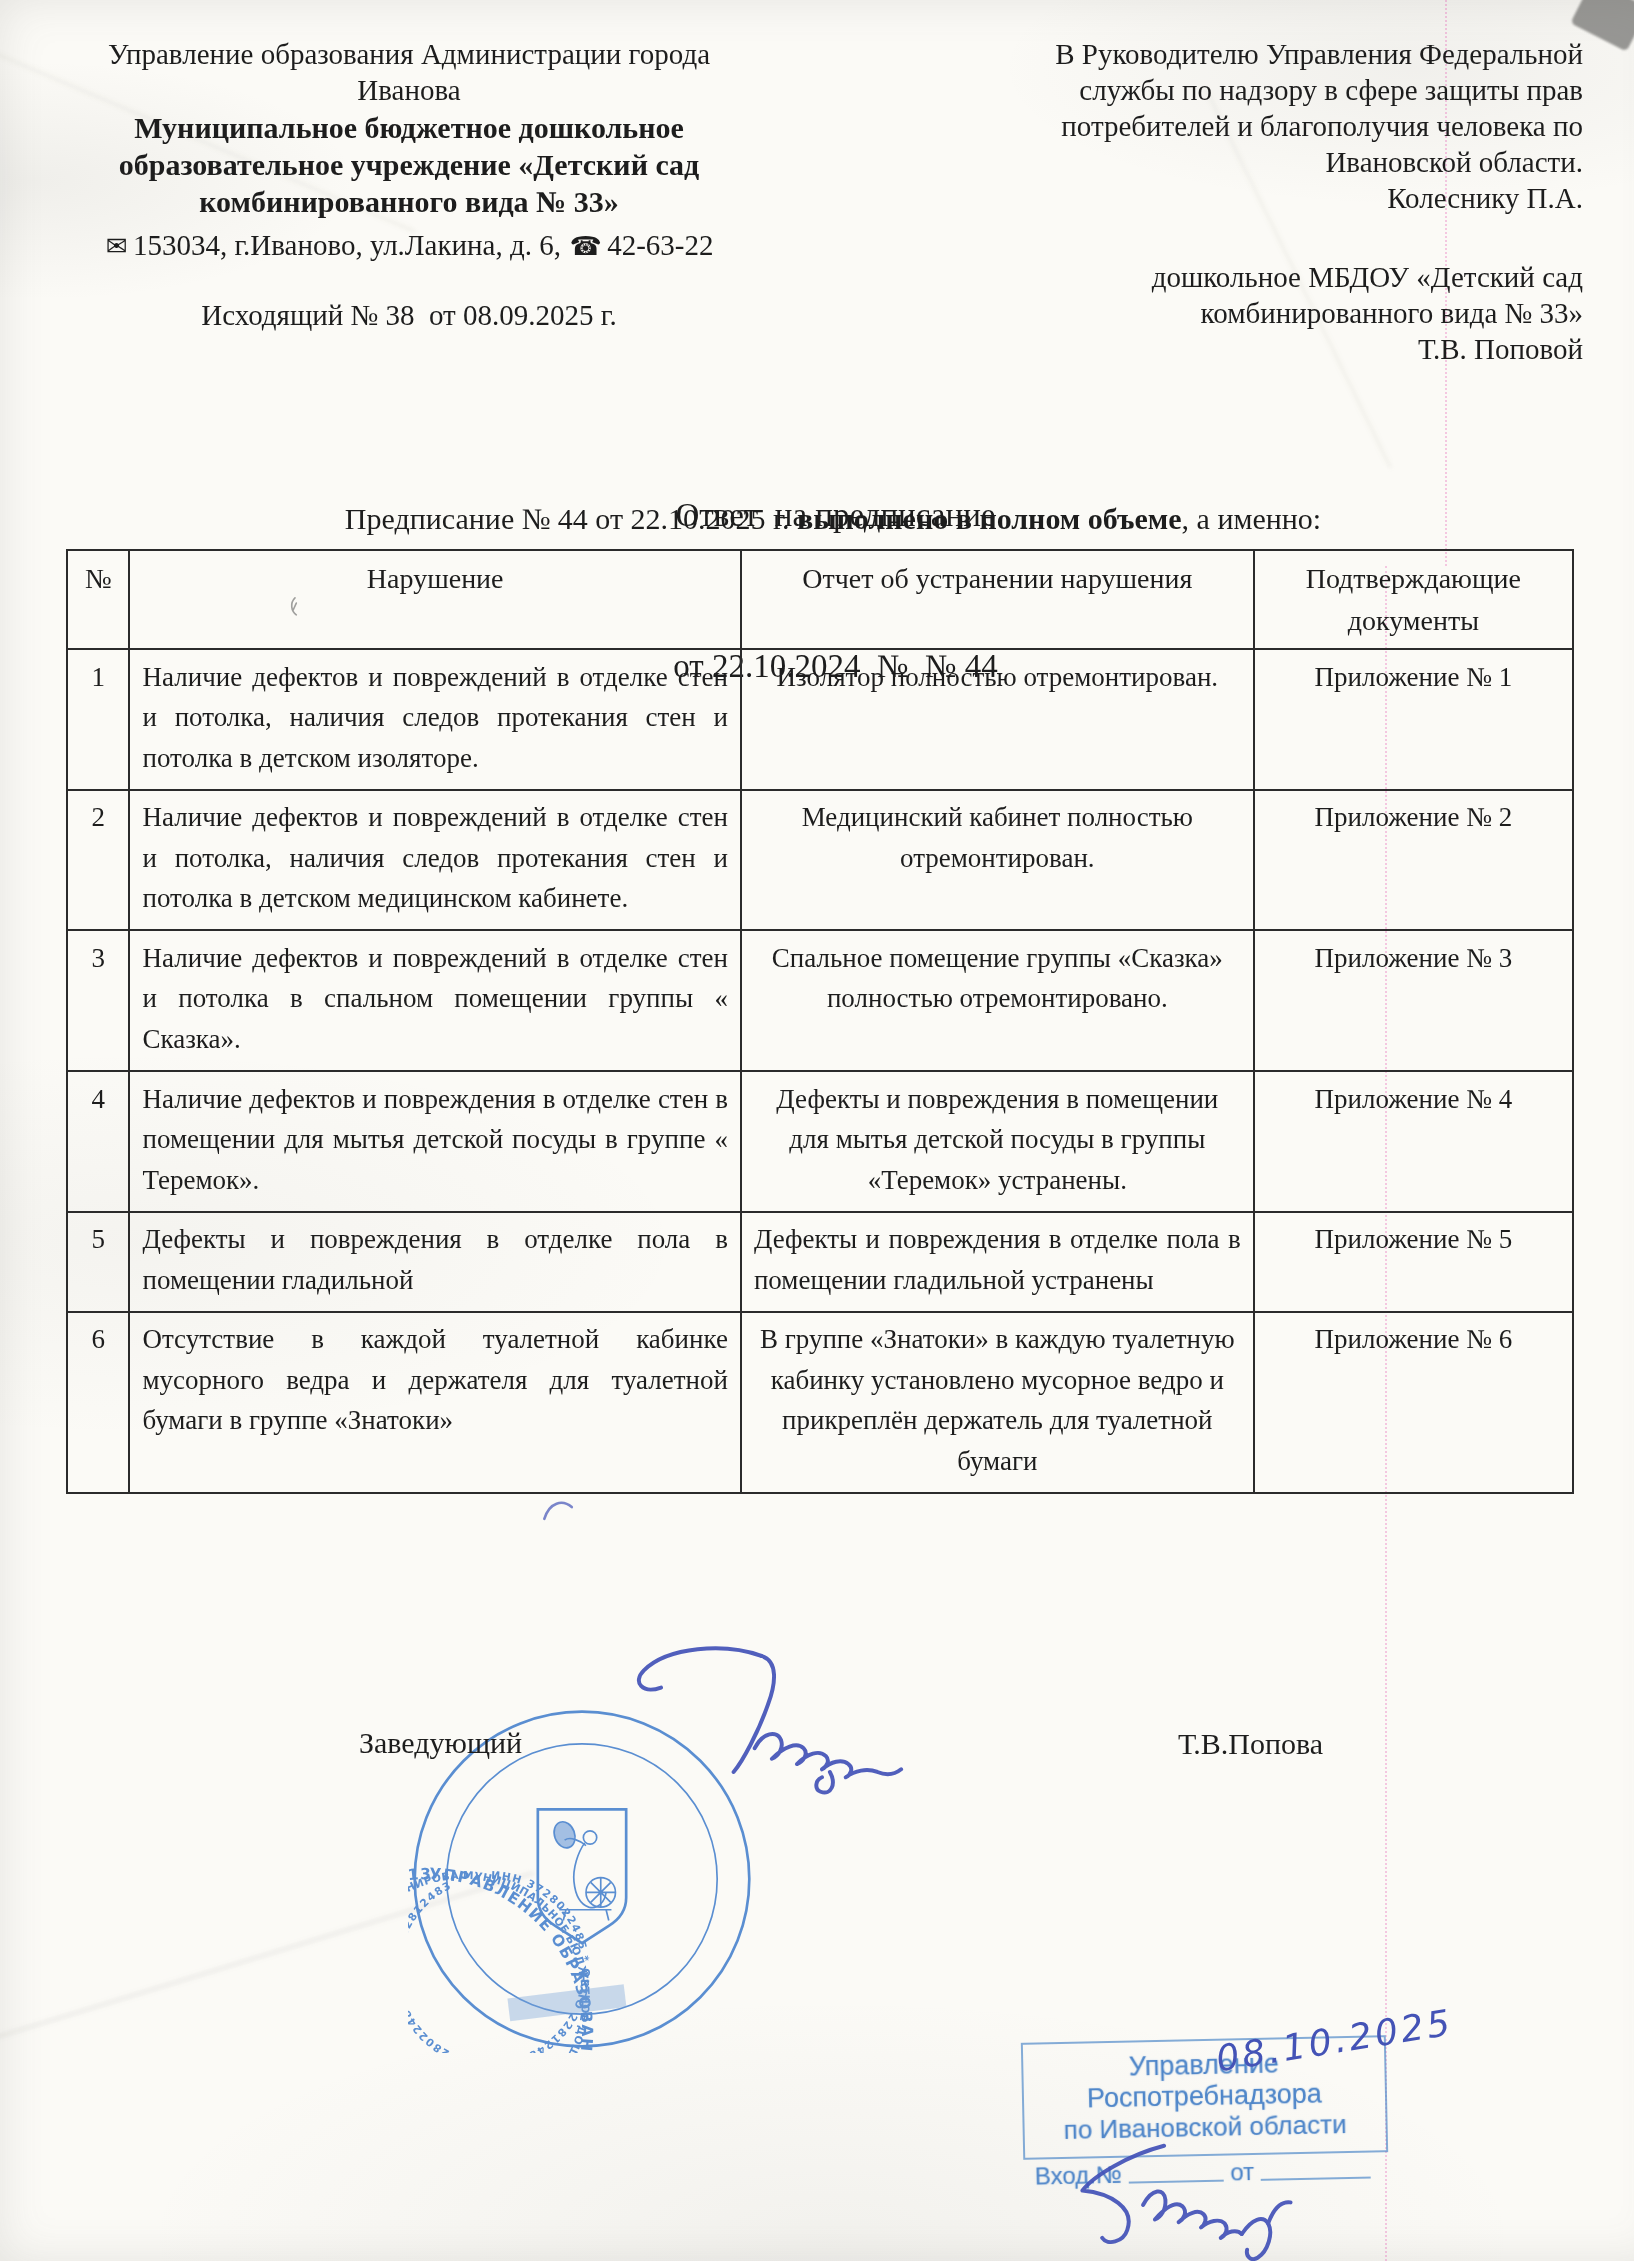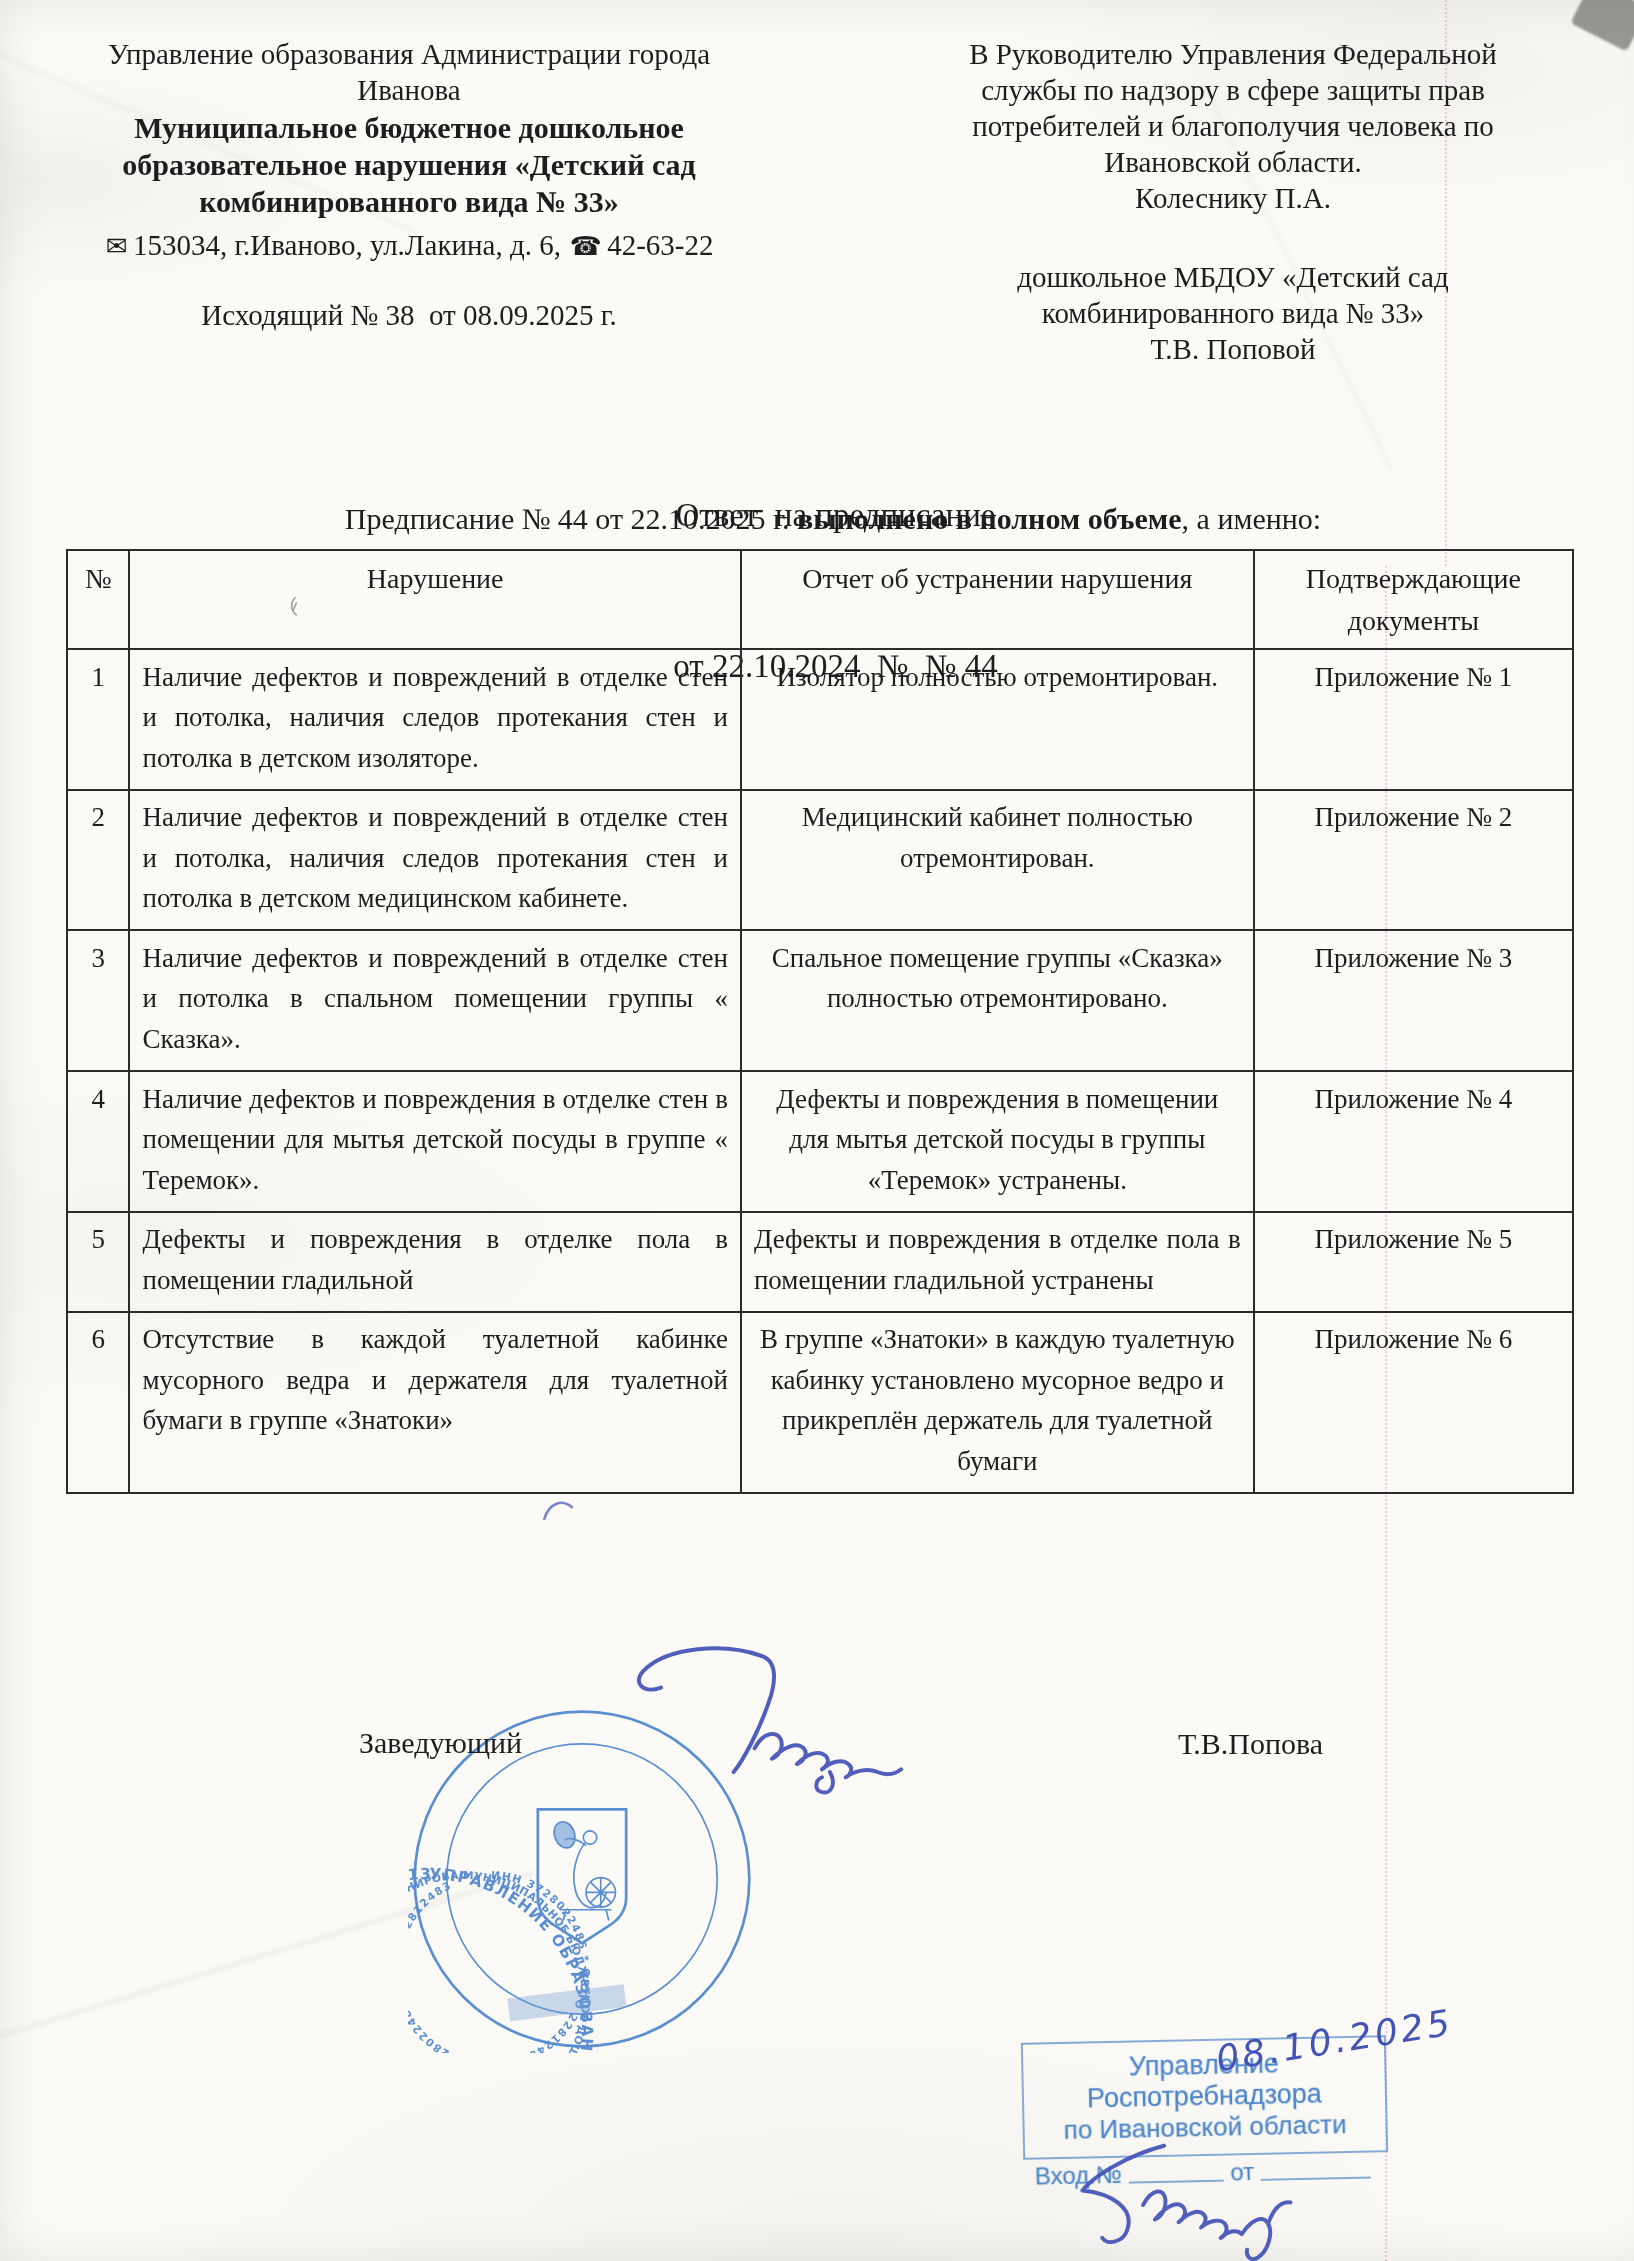--- a/index.html
+++ b/index.html
@@ -22,21 +22,21 @@
   .m1{left:1445px;top:0;height:566px;}
   .m2{left:1385px;top:566px;height:1695px;}
 
   
   .hdr-left{position:absolute;left:63px;top:37px;width:692px;text-align:center;
     font-size:29px;line-height:1.24;}
   .hdr-left .bold{font-weight:bold;font-size:30px;}
   .contact{margin-top:8px;font-size:29px;white-space:pre-wrap;}
   .glyph{font-family:"DejaVu Sans",sans-serif;font-size:26px;padding:0 5.3px 0 1.3px;}
   .outgoing{margin-top:34px;font-size:29px;white-space:pre-wrap;}
-  .hdr-right{position:absolute;left:883px;top:37px;width:700px;text-align:center;
+  .hdr-right{position:absolute;left:883px;top:37px;width:700px;text-align:right;
     font-size:29px;line-height:1.24;}
   .from-block{margin-top:43px;}
 
   
   .title-block{position:absolute;left:506px;top:390px;width:659px;text-align:center;
     font-size:33px;line-height:1.52;white-space:pre-wrap;}
   .intro{position:absolute;left:16px;top:502px;width:1634px;text-align:center;font-size:30px;
     white-space:pre-wrap;}
   .intro .b{font-weight:bold;}
 
@@ -83,21 +83,21 @@
   <div class="crease c2"></div>
   <div class="crease c3"></div>
   <div class="corner-smudge"></div>
   <div class="magenta m1"></div>
   <div class="magenta m2"></div>
 
   <div class="hdr-left">
     <div>Управление образования Администрации города</div>
     <div>Иванова</div>
     <div class="bold">Муниципальное бюджетное дошкольное</div>
-    <div class="bold">образовательное нарушения «Детский сад</div>
+    <div class="bold">образовательное учреждение «Детский сад</div>
     <div class="bold">комбинированного вида № 33»</div>
     <div class="contact"><span class="glyph">✉</span><span>153034, г.Иваново, ул.Лакина, д. 6,</span> <span class="glyph">☎</span><span>42-63-22</span></div>
     <div class="outgoing">Исходящий № 38  от 08.09.2025 г.</div>
   </div>
 
   <div class="hdr-right">
     <div>В Руководителю Управления Федеральной</div>
     <div>службы по надзору в сфере защиты прав</div>
     <div>потребителей и благополучия человека по</div>
     <div>Ивановской области.</div>

